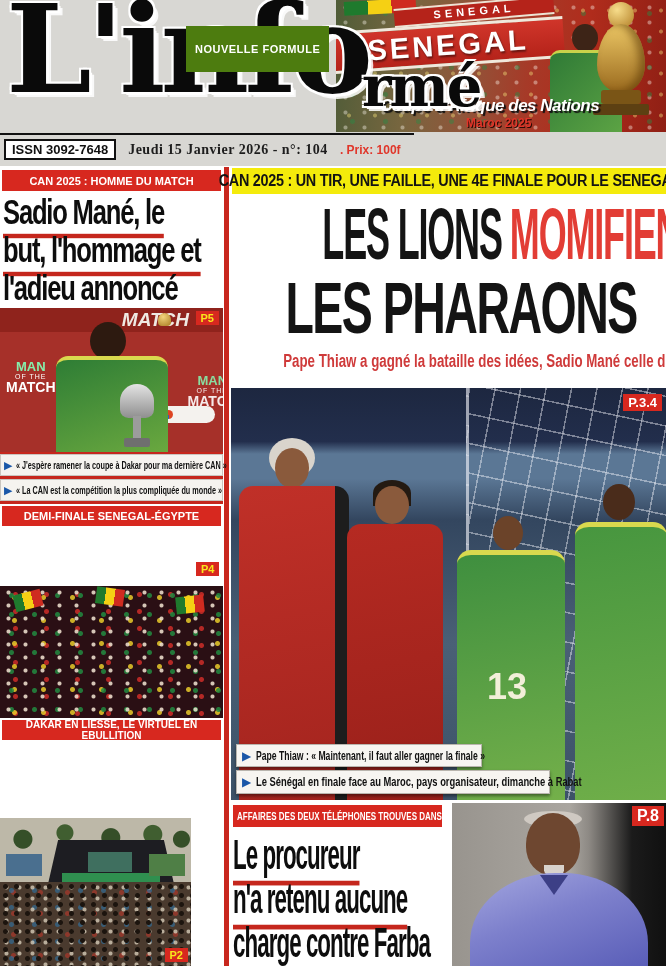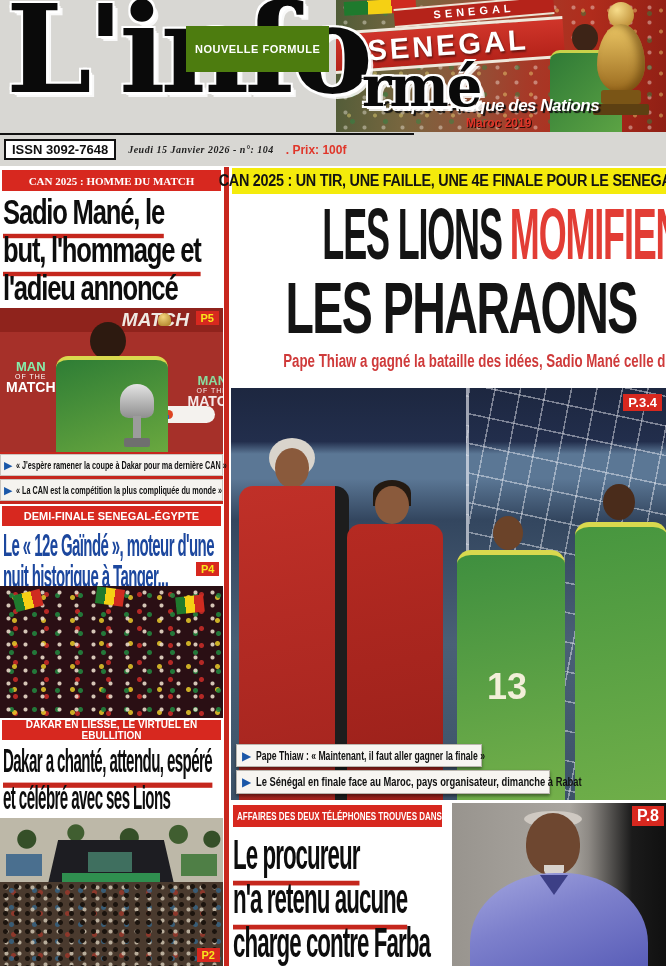--- a/index.html
+++ b/index.html
@@ -53,31 +53,31 @@
     background:linear-gradient(180deg,#ecc765,#9a6a1e); box-shadow:inset -6px 0 8px rgba(90,55,5,.6); }
   .mh-trophy .base { position:absolute; left:19px; top:88px; width:40px; height:14px; background:#7a5516; border-radius:3px; }
   .mh-trophy .plinth { position:absolute; left:11px; top:102px; width:56px; height:11px; background:#5d4012; border-radius:2px; }
   .mh-caption { position:absolute; left:44px; bottom:16px; width:270px; color:#fff; font-weight:bold; font-style:italic;
     font-size:17px; letter-spacing:-.5px; white-space:nowrap; text-shadow:2px 2px 1px #111; }
   .mh-subcaption { position:absolute; left:130px; bottom:2px; color:#e03428; font-weight:bold; font-size:12px;
     text-shadow:1px 1px 0 #2a0a05; }
   .issn-row { position:absolute; left:0; top:133px; width:414px; height:31px; border-top:2px solid #111;
     display:flex; align-items:center; gap:12px; padding-left:4px; z-index:8; }
   .issn-box { background:#fff; border:2px solid #111; font-weight:bold; font-size:13px; padding:1px 6px; color:#111; }
-  .date-line { font-family:"Liberation Serif", serif; font-weight:bold; font-size:10px; color:#1d1d1d; letter-spacing:.5px;font-style:italic; }
+  .date-line { font-family:"Liberation Serif", serif; font-weight:bold; font-size:14px; color:#1d1d1d; letter-spacing:.5px; }
   .price { color:#e0362a; font-weight:bold; font-size:12px; }
   
   .v-divider { position:absolute; left:224px; top:167px; width:5px; height:799px; background:#c8271e; }
   .badge { position:absolute; background:#d7281f; color:#fff; font-weight:bold; font-size:11px;
     text-align:center; display:flex; align-items:center; justify-content:center; letter-spacing:0; }
   .ptag { position:absolute; background:#d7281f; color:#f8e71c; font-weight:bold; font-size:11px; padding:1px 5px; z-index:9; }
   .ptag.white { color:#fff; }
   .redrule { position:absolute; background:#c5271d; }
   
-  .s1-badge { left:2px; top:170px; width:219px; height:21px;font-family:Liberation Serif, serif; }
+  .s1-badge { left:2px; top:170px; width:219px; height:21px; }
   .hblock { position:absolute; }
   .hline { white-space:nowrap; font-weight:bold; color:#0d0d0d; }
   .hline .uline { display:inline-block; border-bottom:4px solid #c5271d; padding-bottom:1px; }
   .s1-h { left:3px; top:192px; }
   .s1-h .hline { font-size:32px; letter-spacing:-1.5px; height:38px; transform:scale(.8,1.1); transform-origin:left top; }
   .photo1 { position:absolute; left:0; top:308px; width:223px; height:144px; background:#a63029; overflow:hidden; }
   .photo1 .topstrip { position:absolute; left:0; top:0; width:100%; height:24px; background:#8f231c;
     color:#efe9e2; font-weight:bold; font-style:italic; font-size:19px; text-align:right; padding-right:34px; line-height:24px; }
   .mini-cup { position:absolute; right:52px; top:5px; width:13px; height:13px; border-radius:50% 50% 30% 30%;
     background:radial-gradient(circle at 40% 30%,#f2d47c,#a87a20); }
@@ -118,21 +118,21 @@
       radial-gradient(circle, rgba(205,45,40,.85) 2px, transparent 3px);
     background-size:17px 13px, 23px 19px, 29px 23px, 31px 17px; }
   .flag { position:absolute; width:28px; height:17px;
     background:linear-gradient(90deg,#1f7a2d 33%,#f5d014 33% 66%,#cf2b20 66%); }
   .flag.f1 { left:14px; top:6px; transform:rotate(-14deg); }
   .flag.f2 { left:96px; top:2px; transform:rotate(8deg); }
   .flag.f3 { left:176px; top:10px; transform:rotate(-6deg); }
   .s3-badge { left:2px; top:720px; width:219px; height:20px; font-size:10px; }
   .s3-h { left:3px; top:741px; }
   .s3-h .hline { font-size:26px; letter-spacing:-1px; height:37px; transform:scale(.58,1.3); transform-origin:left top; }
-  .photo3 { position:absolute; left:0; top:818px; width:223px; height:148px; background:#bdb8a8; overflow:hidden; }
+  .photo3 { position:absolute; left:0; top:818px; width:191px; height:148px; background:#bdb8a8; overflow:hidden; }
   .photo3 .palms { position:absolute; left:0; top:2px; width:100%; height:32px; opacity:.95;
     background-image:
       radial-gradient(circle at 12% 60%, #2e4a22 9px, transparent 10px),
       radial-gradient(circle at 34% 40%, #3a5a2a 8px, transparent 9px),
       radial-gradient(circle at 58% 55%, #2e4a22 9px, transparent 10px),
       radial-gradient(circle at 80% 45%, #3a5a2a 9px, transparent 10px),
       radial-gradient(circle at 95% 60%, #2e4a22 8px, transparent 9px); }
   .photo3 .stage { position:absolute; left:48px; top:22px; width:126px; height:44px; background:#1d1d22;
     clip-path:polygon(8% 0, 92% 0, 100% 100%, 0 100%); }
   .photo3 .screen { position:absolute; left:40px; top:12px; width:44px; height:20px; background:#3f6f5f; }
@@ -232,21 +232,21 @@
         <div class="torso"></div>
         <div class="num">13</div>
       </div>
       <div class="mh-trophy">
         <div class="ball"></div>
         <div class="body"></div>
         <div class="base"></div>
         <div class="plinth"></div>
       </div>
       <div class="mh-caption">Coupe d'Afrique des Nations</div>
-      <div class="mh-subcaption">Maroc 2019</div>
+      <div class="mh-subcaption">Maroc 2025</div>
     </div>
     <h1 class="mh-title"><span>L'info</span><span class="tail">rmé</span></h1>
     <div class="mh-badge">NOUVELLE FORMULE</div>
     <div class="issn-row">
       <span class="issn-box">ISSN 3092-7648</span>
       <span class="date-line">Jeudi 15 Janvier 2026 - n°: 104</span>
       <span class="price">. Prix: 100f</span>
     </div>
   </header>
 
@@ -290,36 +290,28 @@
     <span class="txt">« J'espère ramener la coupe à Dakar pour ma dernière CAN »</span>
   </div>
   <div class="redrule rule-b"></div>
   <div class="lcap lcap2">
     <span class="arrow">▶</span>
     <span class="txt">« La CAN est la compétition la plus compliquée du monde »</span>
   </div>
   <div class="redrule rule-c"></div>
 
   <div class="badge s2-badge">DEMI-FINALE SENEGAL-ÉGYPTE</div>
-  <div class="hblock s2-h">
-    <div class="hline">Le « 12e Gaïndé », moteur d'une</div>
-    <div class="hline">nuit historique à Tanger...</div>
-  </div>
   <div class="ptag ptag-p4">P4</div>
   <div class="photo2">
     <div class="flag f1"></div>
     <div class="flag f2"></div>
     <div class="flag f3"></div>
   </div>
 
   <div class="badge s3-badge">DAKAR EN LIESSE, LE VIRTUEL EN EBULLITION</div>
-  <div class="hblock s3-h">
-    <div class="hline"><span class="uline">Dakar a chanté, attendu, espéré</span></div>
-    <div class="hline"><span class="uline">et célébré avec ses Lions</span></div>
-  </div>
   <div class="photo3">
     <div class="palms"></div>
     <div class="stage">
       <div class="screen"></div>
       <div class="banner"></div>
     </div>
     <div class="sidescreen ss-l"></div>
     <div class="sidescreen ss-r"></div>
     <div class="crowd"></div>
     <div class="ptag ptag-p2">P2</div>

